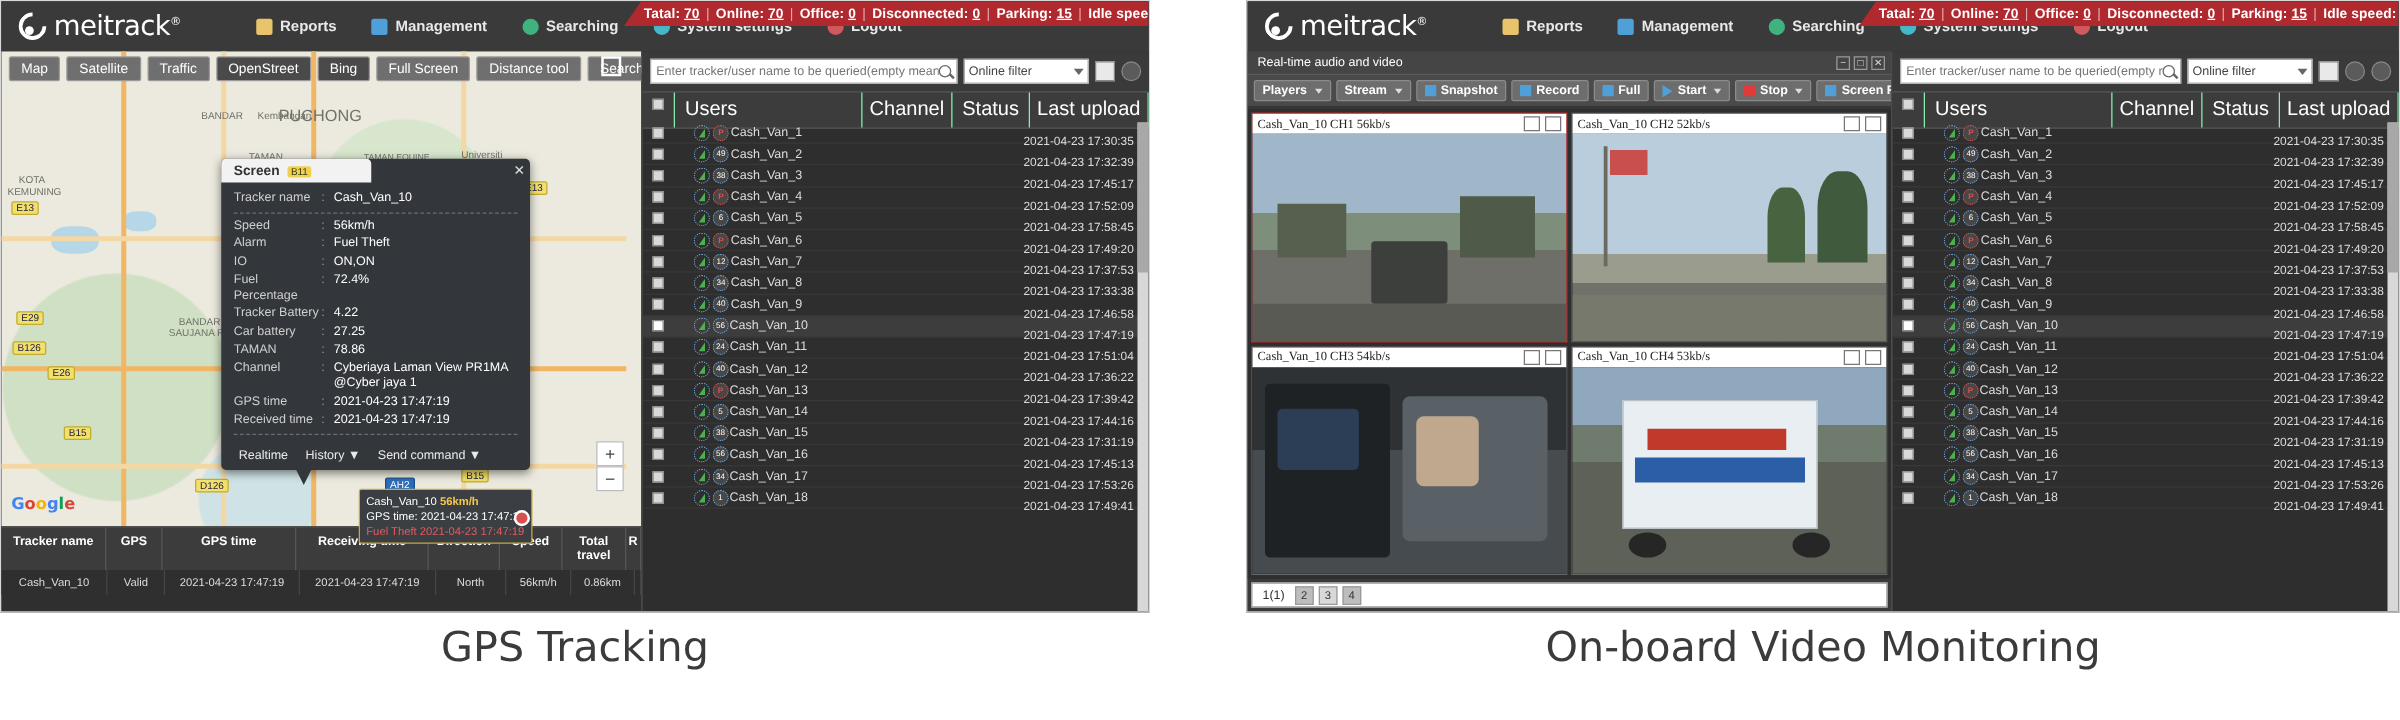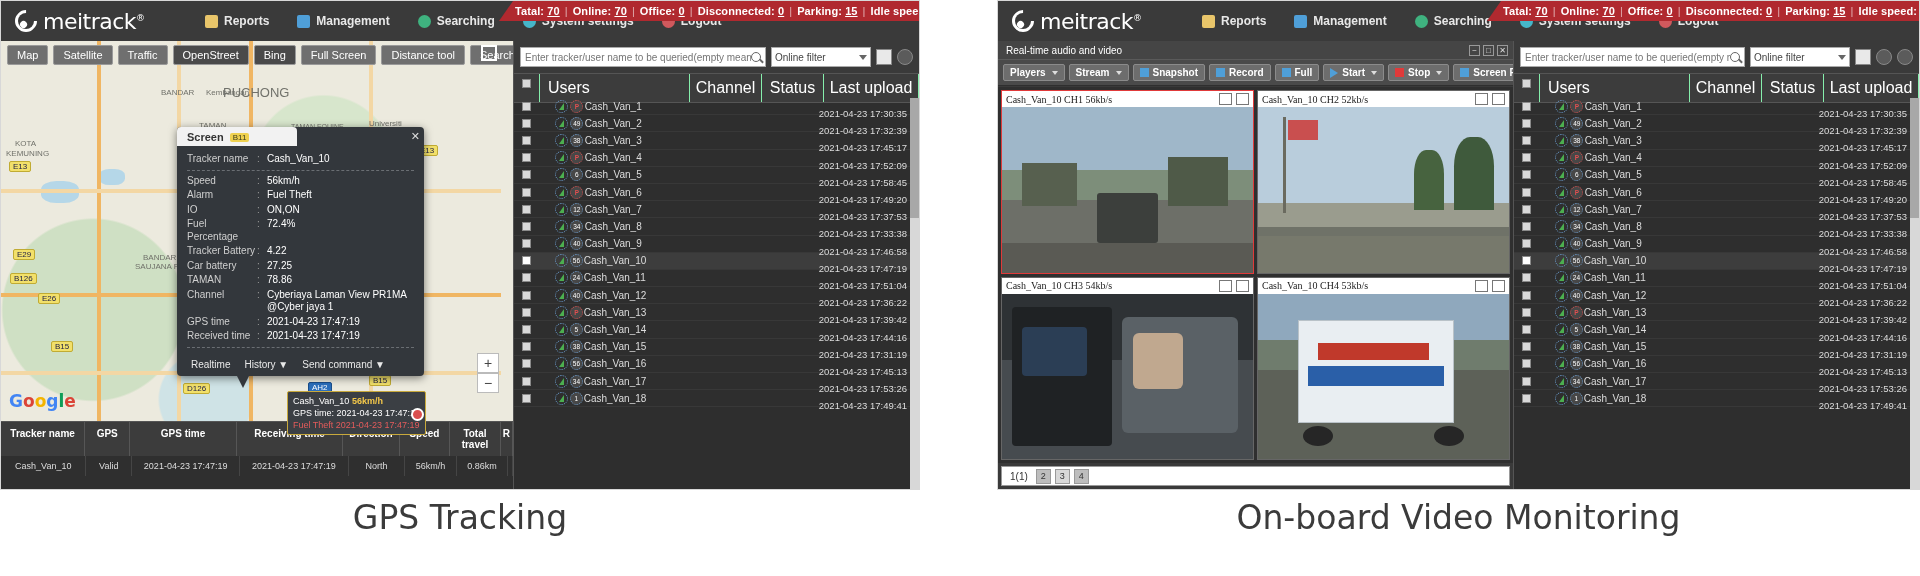--- a/index.html
+++ b/index.html
@@ -93,21 +93,21 @@
      border:1px solid #c8a93c; line-height:1.35;}
   .maplabel .spd{ color:#f4c84a; font-weight:bold;}
   .maplabel .alrm{ color:#e35b5b; }
   .pin { position:absolute; width:13px;height:13px;border-radius:50%;
      background:#d94f4f;border:2px solid #fff; z-index:19;}
 
   
   .zoomctl{position:absolute;right:14px;bottom:96px;width:22px;z-index:8;}
   .zoomctl div{background:#fff;border:1px solid #bbb;height:20px;line-height:18px;
      text-align:center;font-size:14px;color:#444;}
-  .glogo{position:absolute;left:8px;bottom:78px;font-size:17px;font-weight:bold;z-index:8;
+  .glogo{position:absolute;left:8px;bottom:78px;font-size:13px;font-weight:bold;z-index:8;
      font-family:"DejaVu Sans",sans-serif;}
   .glogo i{font-style:normal;}
   .g1{color:#4285F4}.g2{color:#DB4437}.g3{color:#F4B400}.g4{color:#4285F4}
   .g5{color:#0F9D58}.g6{color:#DB4437}
   .shield{position:absolute;background:#fff;border:1px solid #9aa;font-size:8px;
      color:#224; padding:0 3px;border-radius:2px;z-index:7;}
   .shield.blue{background:#2a6ebb;color:#fff;border-color:#1a4e8b;}
   .shield.yel{background:#f2e06a;border-color:#c0ab33;}
 
   
@@ -279,21 +279,21 @@
           <div style="position: absolute; left: 362px; top: 88px; font-size: 7px; color: rgb(112, 113, 106); white-space: nowrap;">Putra Malaysia</div>
           <div style="position: absolute; left: 160px; top: 47px; font-size: 8px; color: rgb(112, 113, 106); white-space: nowrap;">BANDAR</div>
           <div style="position: absolute; left: 205px; top: 47px; font-size: 8px; color: rgb(112, 113, 106); white-space: nowrap;">Kembangan</div>
         </div>
       <div id="map-shields">
           <div class="shield yel" style="left: 8px; top: 120px;">E13</div>
           <div class="shield yel" style="left: 12px; top: 208px;">E29</div>
           <div class="shield yel" style="left: 9px; top: 232px;">B126</div>
           <div class="shield yel" style="left: 37px; top: 252px;">E26</div>
           <div class="shield yel" style="left: 50px; top: 300px;">B15</div>
-          <div class="shield yel" style="left: 182px; top: 342px;">D126</div>
+          <div class="shield yel" style="left: 155px; top: 342px;">D126</div>
           <div class="shield blue" style="left: 307px; top: 341px;">AH2</div>
           <div class="shield yel" style="left: 368px; top: 334px;">B15</div>
           <div class="shield yel" style="left: 415px; top: 104px;">E13</div>
           <div class="shield yel" style="left: 278px; top: 95px;">B11</div>
         </div>
 
       <div class="maptoolbar">
         <div class="mbtn">Map</div>
         <div class="mbtn">Satellite</div>
         <div class="mbtn">Traffic</div>

